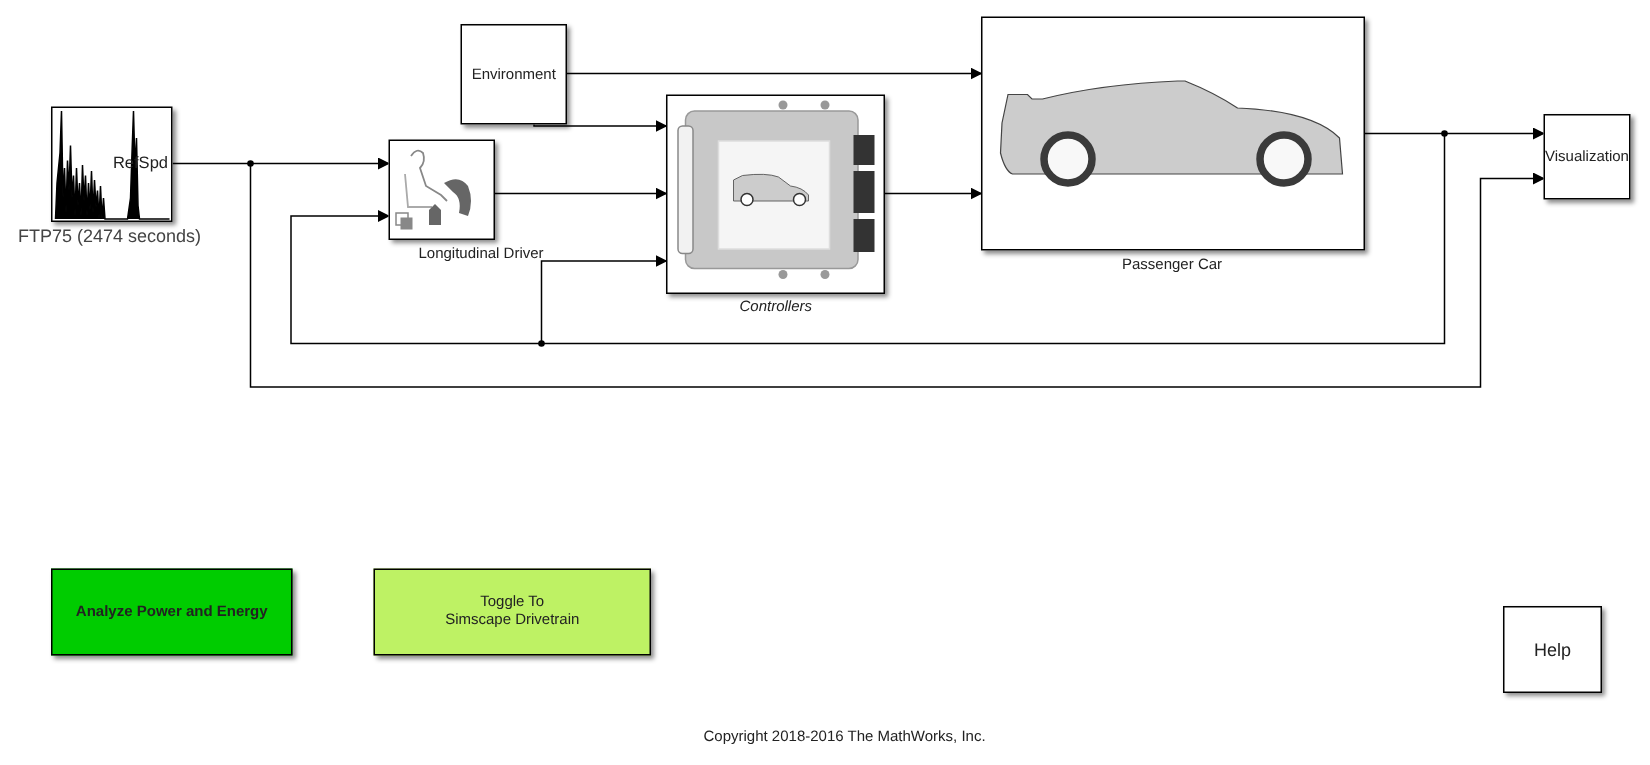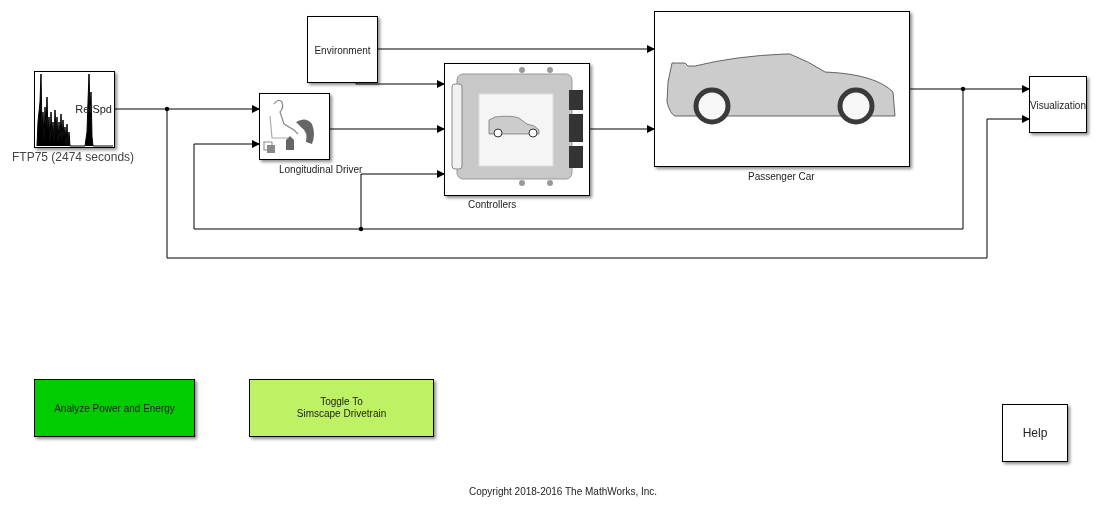--- a/index.html
+++ b/index.html
@@ -79,36 +79,36 @@
     <circle cx="77" cy="119" r="3" fill="#999"></circle>
       <circle cx="105" cy="119" r="3" fill="#999"></circle>
     <rect x="124" y="26" width="14" height="20" fill="#333"></rect>
     <rect x="124" y="50" width="14" height="28" fill="#333"></rect>
     <rect x="124" y="82" width="14" height="22" fill="#333"></rect>
     <path d="M44,56 L50,53 Q66,51 74,54 L82,60 Q90,61 94,66 L94,70 L44,70 Z" fill="#ccc" stroke="#555" stroke-width="0.6"></path>
     <circle cx="53" cy="69" r="4" fill="#fff" stroke="#333" stroke-width="1"></circle>
     <circle cx="88" cy="69" r="4" fill="#fff" stroke="#333" stroke-width="1"></circle>
   </svg>
 </div>
-<div class="lbl" style="left:468px;top:199px;">Controllers</div>
+<div class="lbl" style="left:493px;top:199px;font-style:italic;">Controllers</div>
 
 <div class="blk" style="left:654px;top:11px;width:256px;height:156px;">
   <svg width="254" height="154" style="position:absolute;left:0;top:0;">
     <path d="M17,51 L30,51 L33,54 L40,54 Q80,44 130,42 L135,42 Q155,50 170,60 Q220,62 238,80 L240,104 L20,104 Q15,102 12,90 L13,70 Z" fill="#cccccc" stroke="#444" stroke-width="0.8"></path>
     <circle cx="57" cy="94" r="16" fill="#f8f8f8" stroke="#3a3a3a" stroke-width="5"></circle>
     <circle cx="201" cy="94" r="16" fill="#f8f8f8" stroke="#3a3a3a" stroke-width="5"></circle>
   </svg>
 </div>
 <div class="lbl" style="left:748px;top:171px;">Passenger Car</div>
 
 <div class="blk" style="left:1029px;top:76px;width:58px;height:57px;">
   <div class="centertxt">Visualization</div>
 </div>
 
-<div class="blk" style="left:34px;top:379px;width:161px;height:58px;background:#00cc00;">
+<div class="blk" style="left:34px;top:379px;width:161px;height:58px;background:#00cc00;font-weight:bold;">
   <div class="centertxt">Analyze Power and Energy</div>
 </div>
 
 <div class="blk" style="left:249px;top:379px;width:185px;height:58px;background:#bef264;">
   <div class="centertxt" style="line-height:12px;">
     <div>Toggle To</div>
     <div>Simscape Drivetrain</div>
   </div>
 </div>
 

